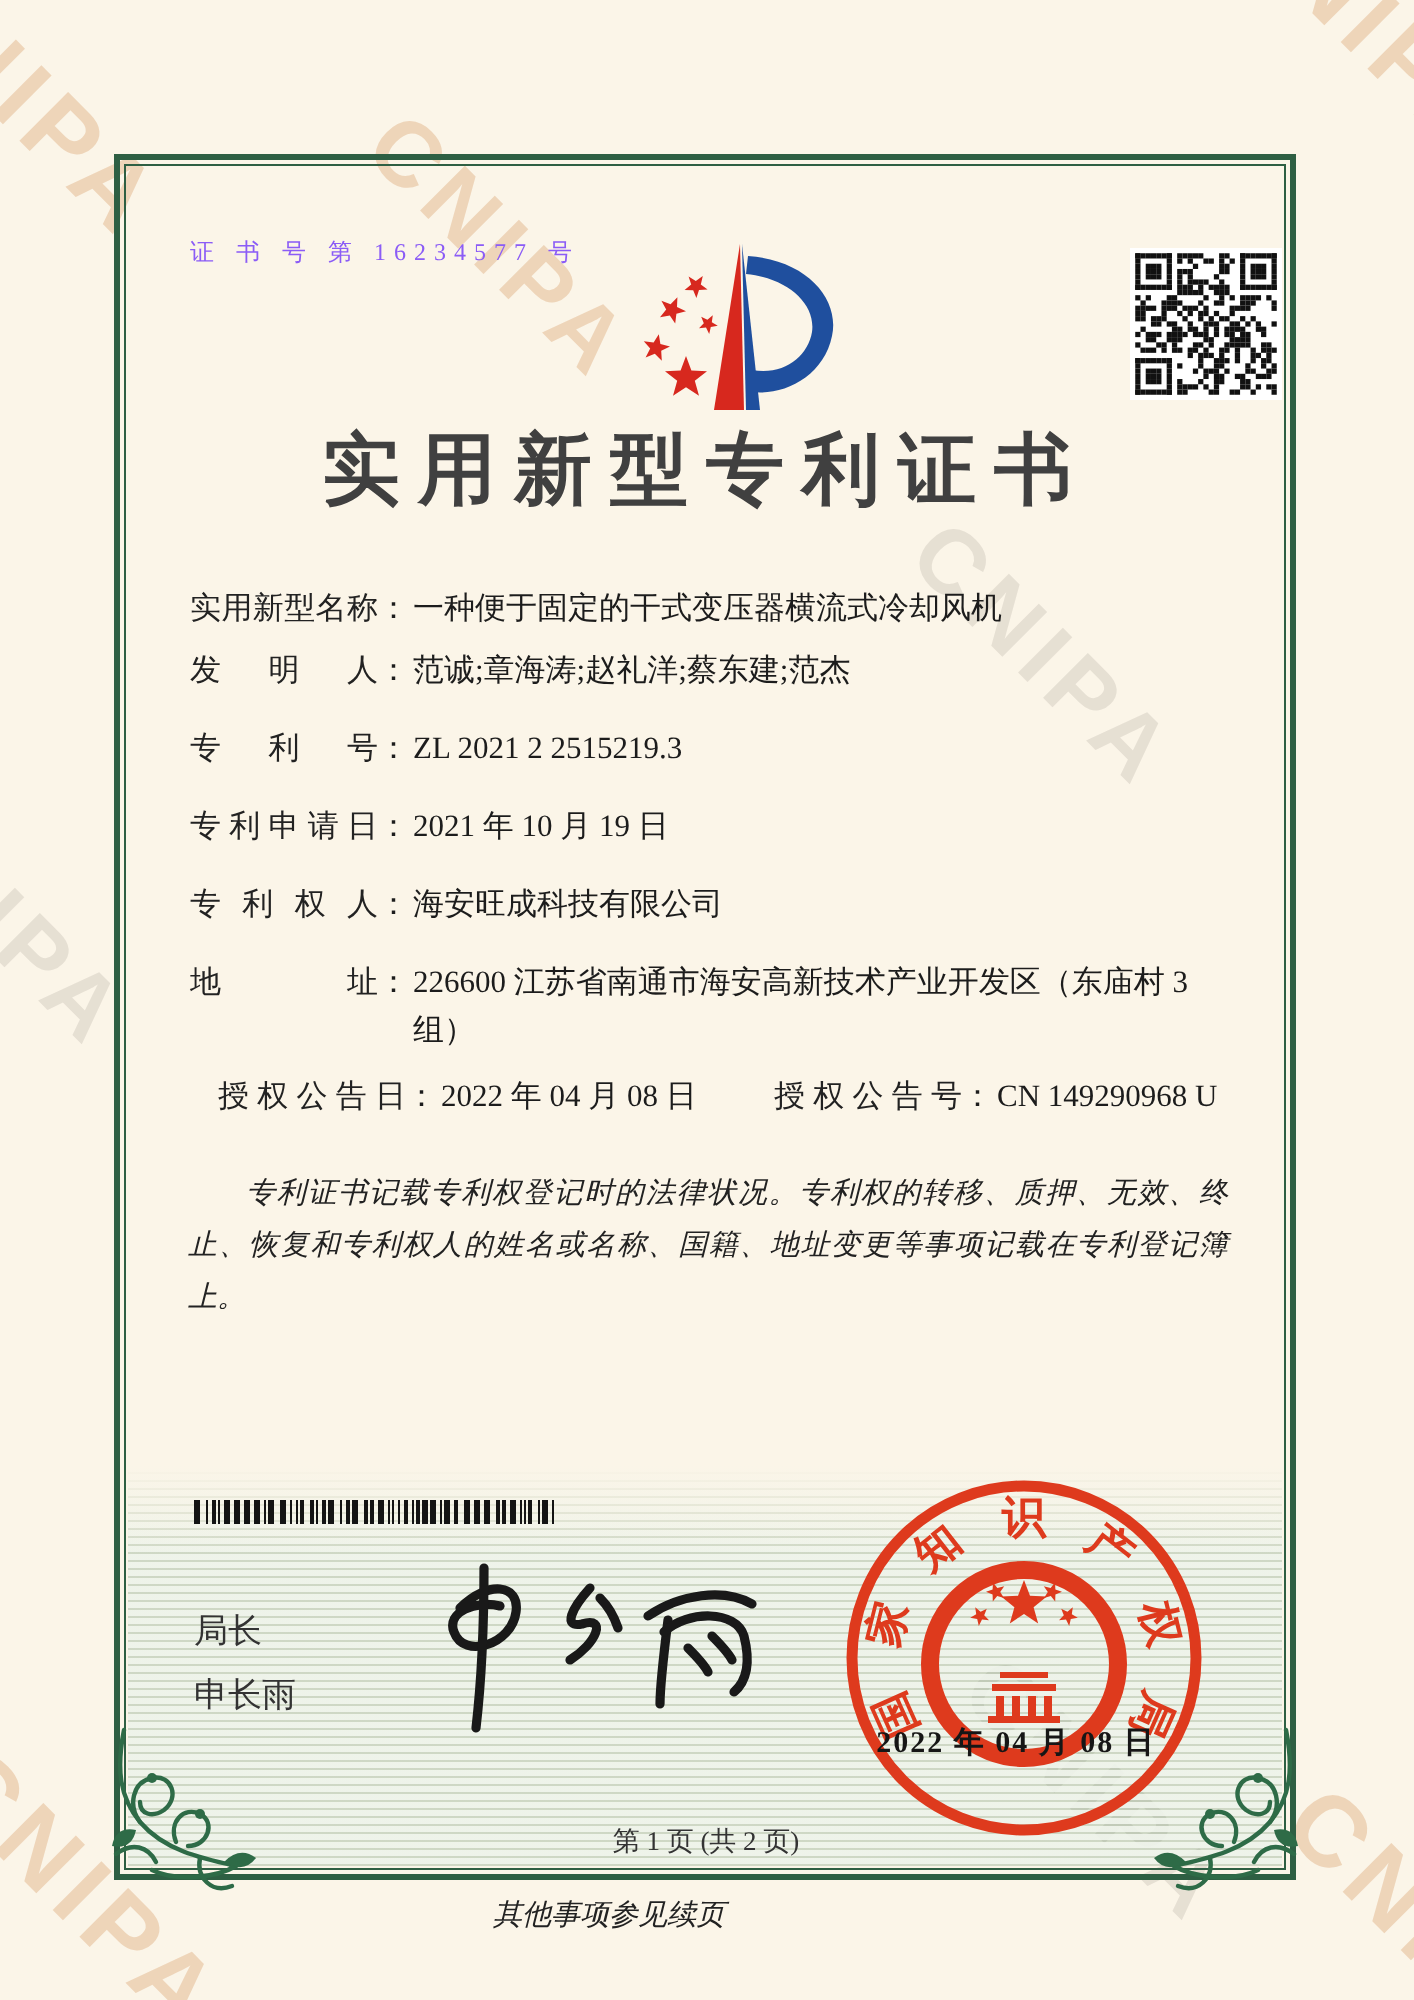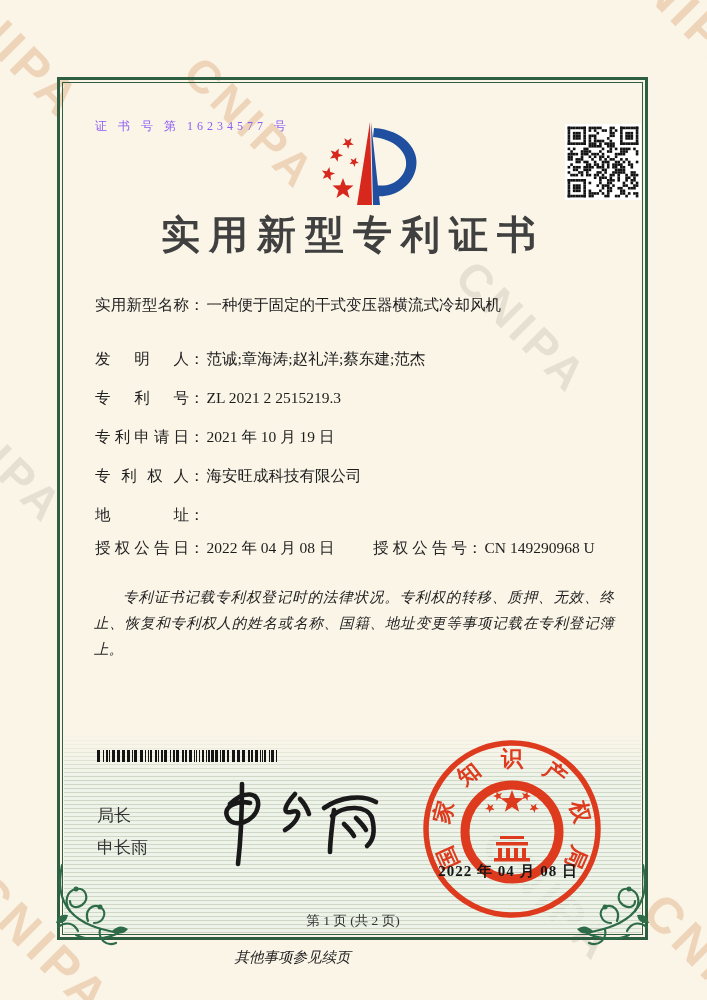--- a/index.html
+++ b/index.html
@@ -58,29 +58,29 @@
   .qr{position:absolute;left:565px;top:124px;width:76px;height:76px;background:#fff;}
   .qr svg{display:block;}
   .doc-title{
     position:absolute;left:58px;top:208px;width:590px;text-align:center;
     font-size:39px;font-weight:bold;letter-spacing:9px;color:#404040;
   }
 
   
   .fields{position:absolute;left:95px;top:293px;width:522px;font-size:15.5px;}
   .frow{display:flex;line-height:24px;margin-bottom:15px;}
-  .frow.r1{margin-bottom:30px;}
+  .frow.r1{margin-bottom:7px;}
   .frow.r6{margin-bottom:9px;}
   .flabel{
     display:inline-block;width:94px;text-align:justify;text-align-last:justify;
     flex:0 0 94px;color:#222;
   }
   .fcolon{flex:0 0 auto;}
   .fvalue{margin-left:2px;max-width:408px;}
-  .pairwrap{display:flex;}
+  .pairwrap{display:flex;margin-left:14px;}
   .pair1{width:278px;display:flex;}
   .pair2{display:flex;}
 
   
   .paras{
     position:absolute;left:94px;top:585px;width:520px;
     font-size:14.5px;line-height:1.78;text-align:justify;
     font-style:italic;color:#222;
   }
   .paras p{margin:0;text-indent:2em;}
@@ -93,21 +93,21 @@
   .seal{position:absolute;left:419px;top:736px;width:186px;height:186px;}
   .seal-date{
     position:absolute;left:430px;top:862px;width:156px;text-align:center;
     font-size:15px;font-weight:bold;letter-spacing:1px;color:#161616;
   }
   .page-no{
     position:absolute;left:58px;top:912px;width:590px;text-align:center;
     font-size:13.5px;color:#333;
   }
   .footer-note{
-    position:absolute;left:0;top:948px;width:585px;text-align:center;
+    position:absolute;left:12px;top:948px;width:585px;text-align:center;
     font-size:14.5px;font-style:italic;color:#222;
   }
 </style>
 </head>
 <body>
 
 <div class="wm tan wm1">CNIPA</div>
 <div class="wm tan wm2">CNIPA</div>
 <div class="wm tan wm3">CNIPA</div>
 <div class="wm gray wm4">CNIPA</div>
@@ -564,20 +564,21 @@
     <span class="fvalue">2021 年 10 月 19 日</span>
   </div>
   <div class="frow">
     <span class="flabel">专利权人</span>
       <span class="fcolon">：</span>
     <span class="fvalue">海安旺成科技有限公司</span>
   </div>
   <div class="frow r6">
     <span class="flabel">地址</span>
       <span class="fcolon">：</span>
+    <span class="fvalue">226600 江苏省南通市海安高新技术产业开发区（东庙村 3 组）</span>
   </div>
   <div class="frow pairwrap">
     <span class="pair1">
       <span class="flabel">授权公告日</span>
         <span class="fcolon">：</span>
       <span class="fvalue">2022 年 04 月 08 日</span>
     </span>
     <span class="pair2">
       <span class="flabel">授权公告号</span>
         <span class="fcolon">：</span>

